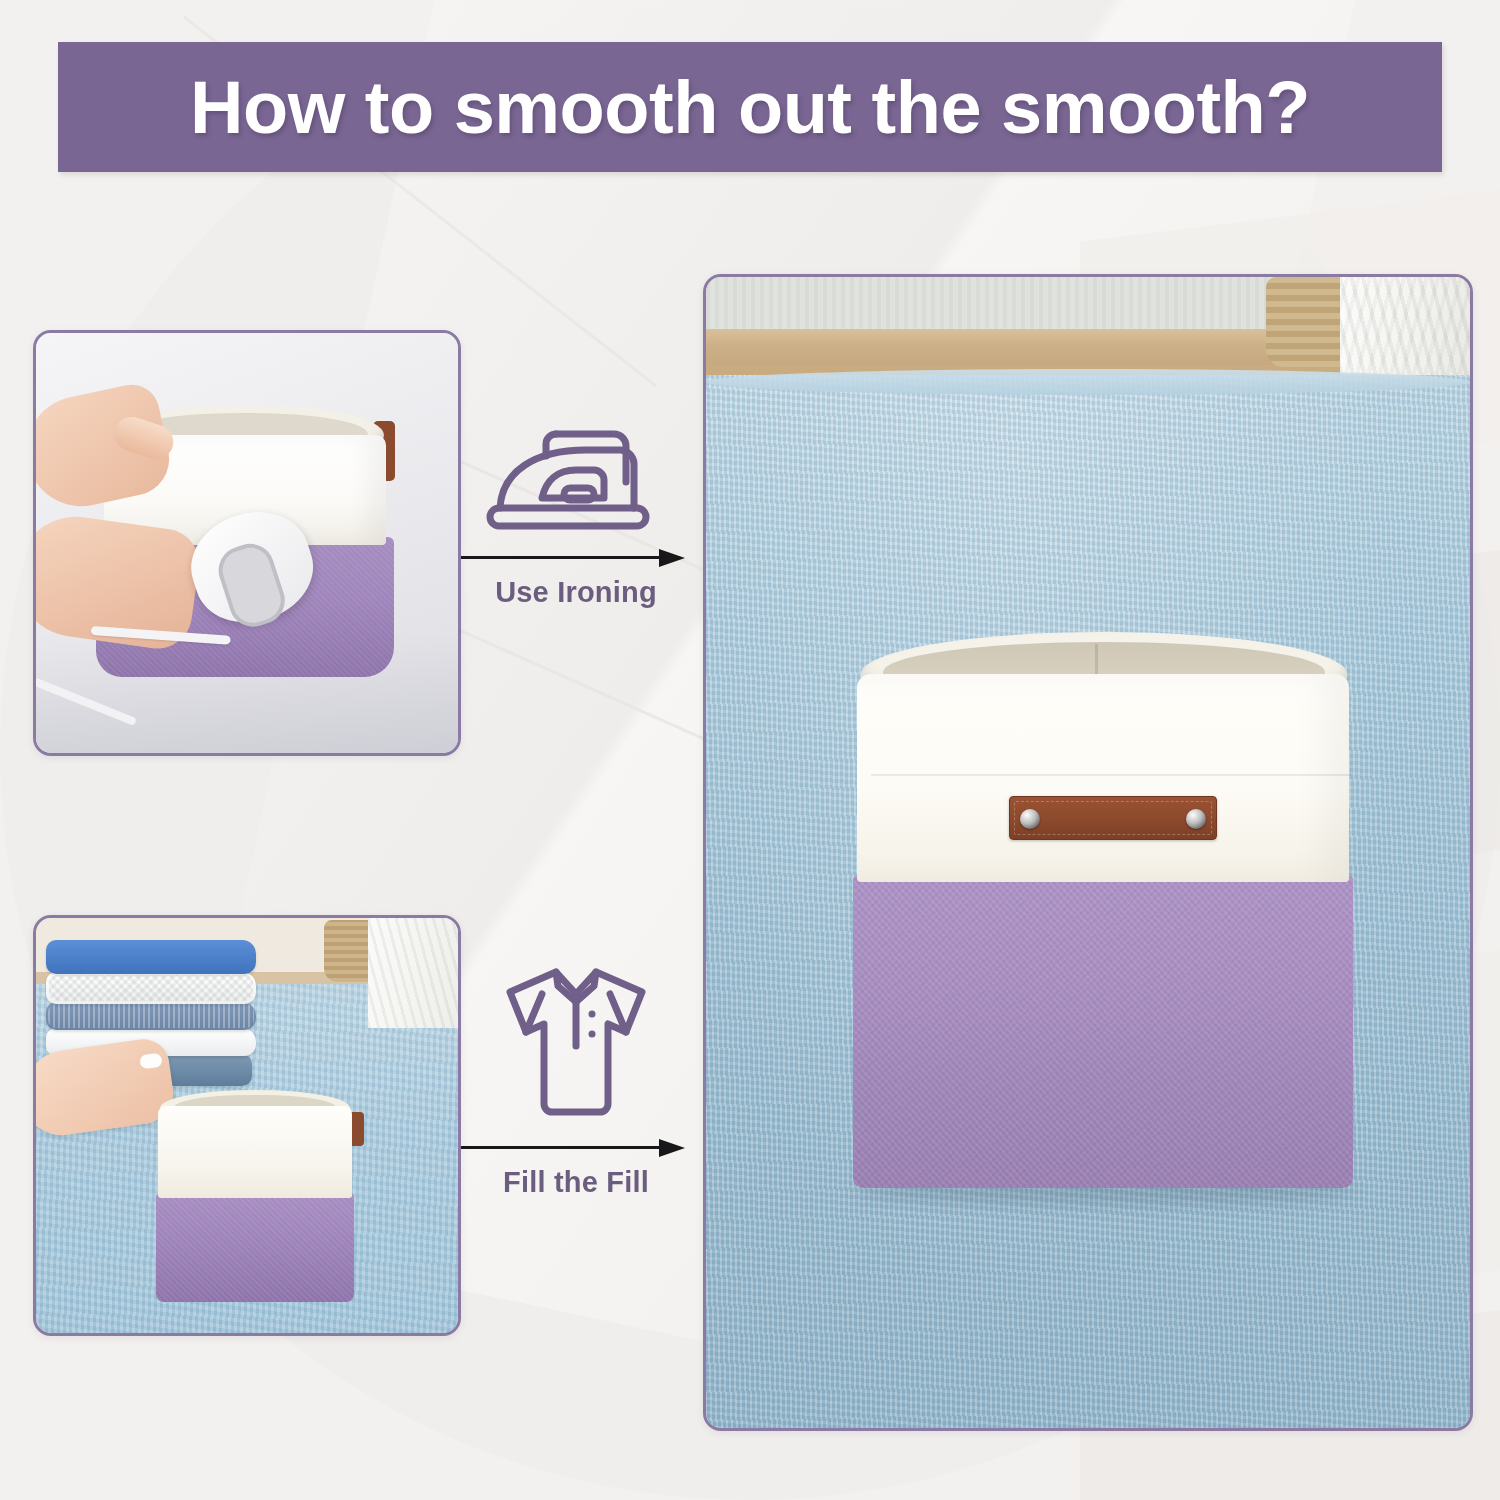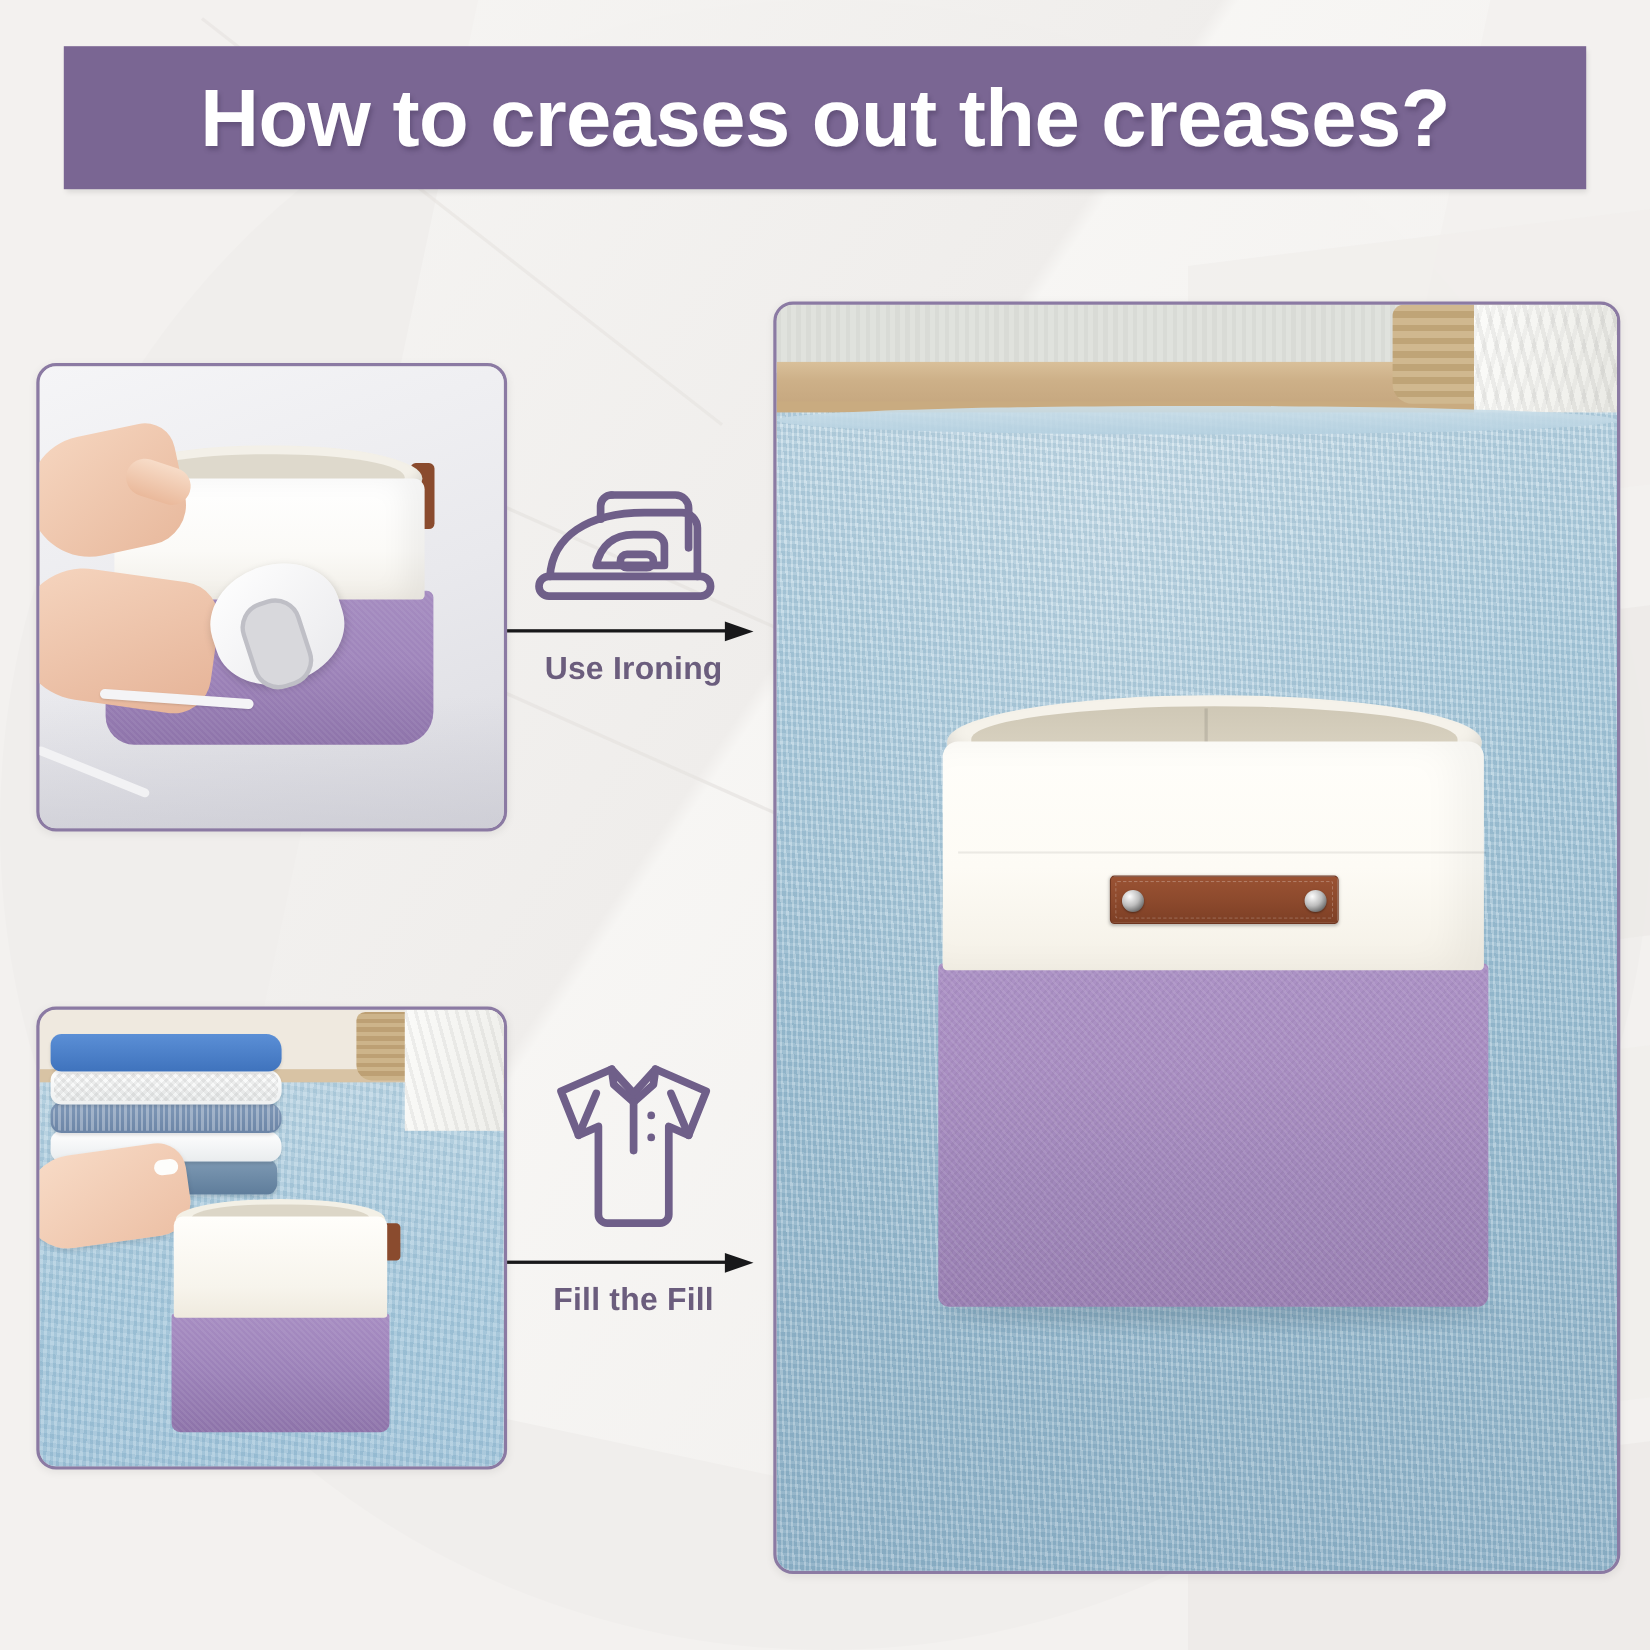--- a/index.html
+++ b/index.html
@@ -178,21 +178,21 @@
   .m-rivet{position:absolute;top:12px;width:20px;height:20px;border-radius:50%;
      background:radial-gradient(circle at 35% 30%,#fdfdfd 0%,#bdbdbd 45%,#333 100%);
      box-shadow:0 1px 2px rgba(0,0,0,.4);}
   .m-rivet-l{left:10px;}
   .m-rivet-r{right:10px;}
   .m-shadow{position:absolute;left:150px;top:900px;width:500px;height:28px;border-radius:50%;
      background:rgba(60,85,105,.22);filter:blur(8px);}
 
   
   .step{position:absolute;left:461px;width:230px;text-align:center;}
-  .step-top{top:428px;}
+  .step-top{top:412px;}
   .step-bot{top:960px;}
   .icon-wrap{display:flex;justify-content:center;align-items:flex-end;height:128px;}
   .arrow{position:relative;height:22px;margin-top:6px;}
   .arrow .line{position:absolute;left:0;top:10px;width:204px;height:3px;background:#18181a;}
   .arrow .head{position:absolute;left:198px;top:3px;width:0;height:0;
      border-top:9px solid transparent;border-bottom:9px solid transparent;border-left:26px solid #18181a;}
   .step-label{
     margin-top:8px;color:#6b5d7d;font-size:29px;font-weight:bold;letter-spacing:.2px;
     font-family:"Liberation Sans", sans-serif;text-align:center;
   }
@@ -209,21 +209,21 @@
     <div class="band b1"></div>
     <div class="band b2"></div>
     <div class="band b3"></div>
     <div class="band b4"></div>
     <div class="diag"></div>
     <div class="diag2"></div>
     <div class="diag3"></div>
   </div>
 
   <div class="banner">
-    <div class="banner-title">How to creases out the creases?</div>
+    <div class="banner-title">How to smooth out the smooth?</div>
   </div>
 
   <div class="photo-frame pf-top">
     <div class="photo">
       <div class="tl-bg"></div>
       <div class="tl-shadowfloor"></div>
       <div class="tl-handle"></div>
       <div class="tl-handle2"></div>
       <div class="tl-basket">
         <div class="purple"></div>

